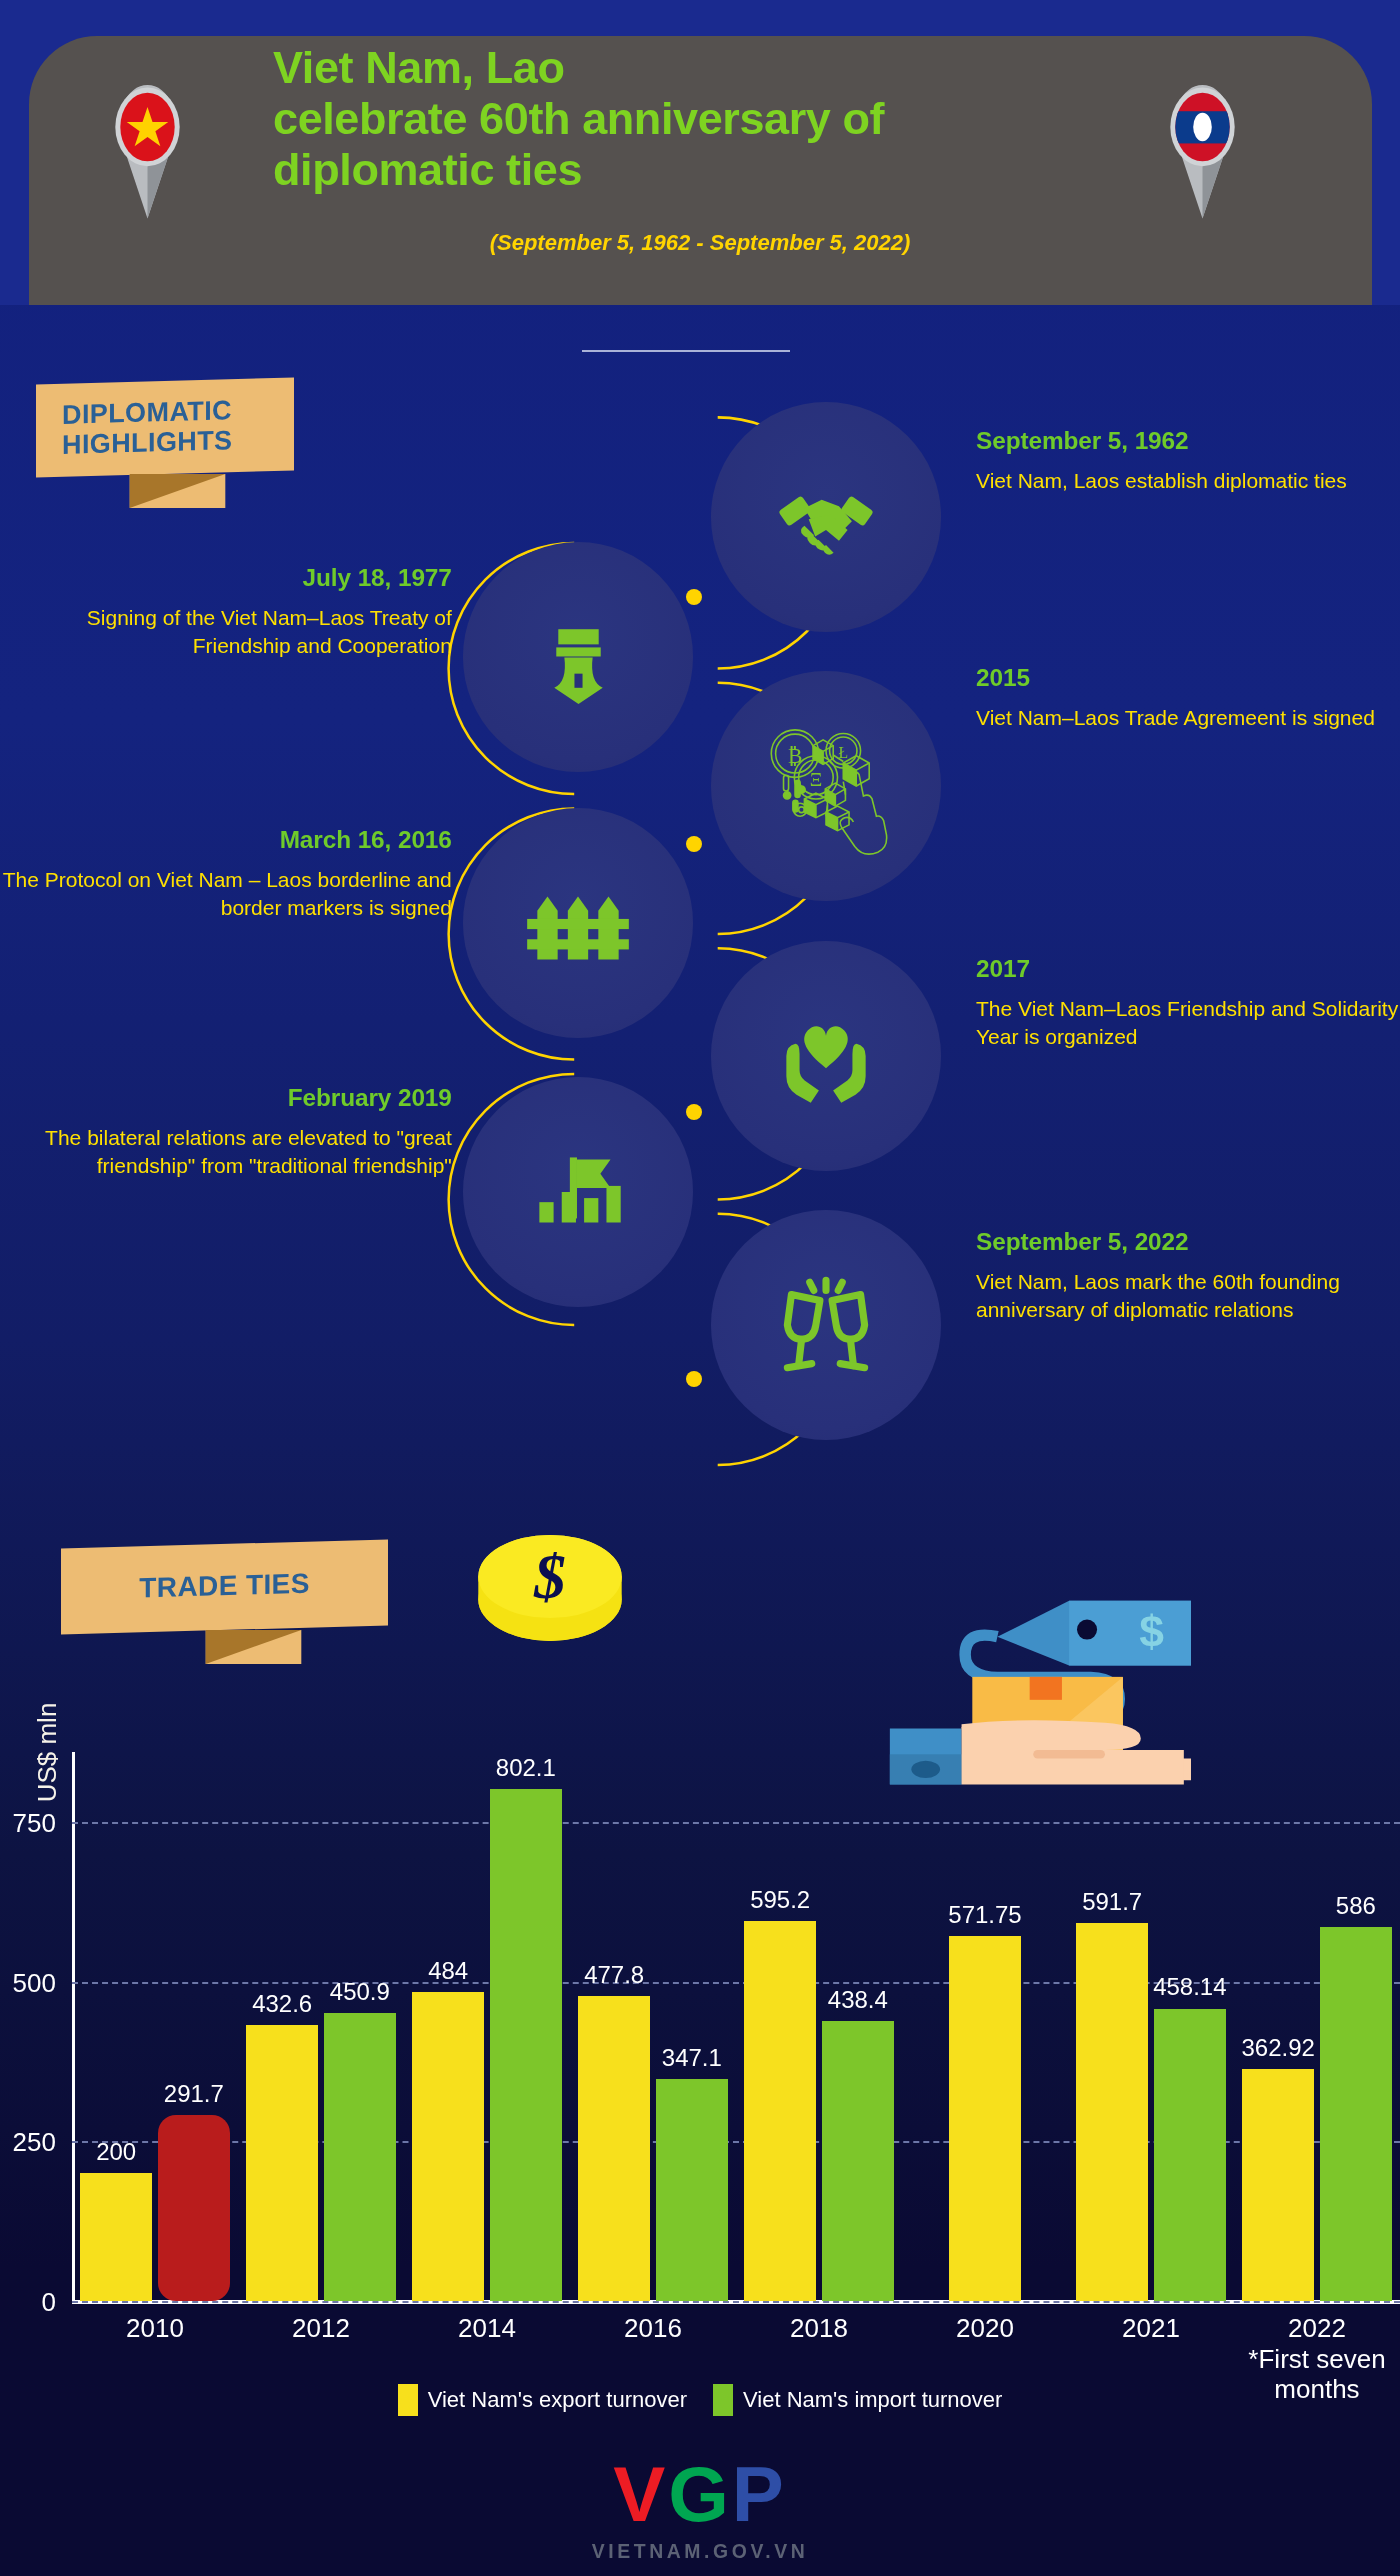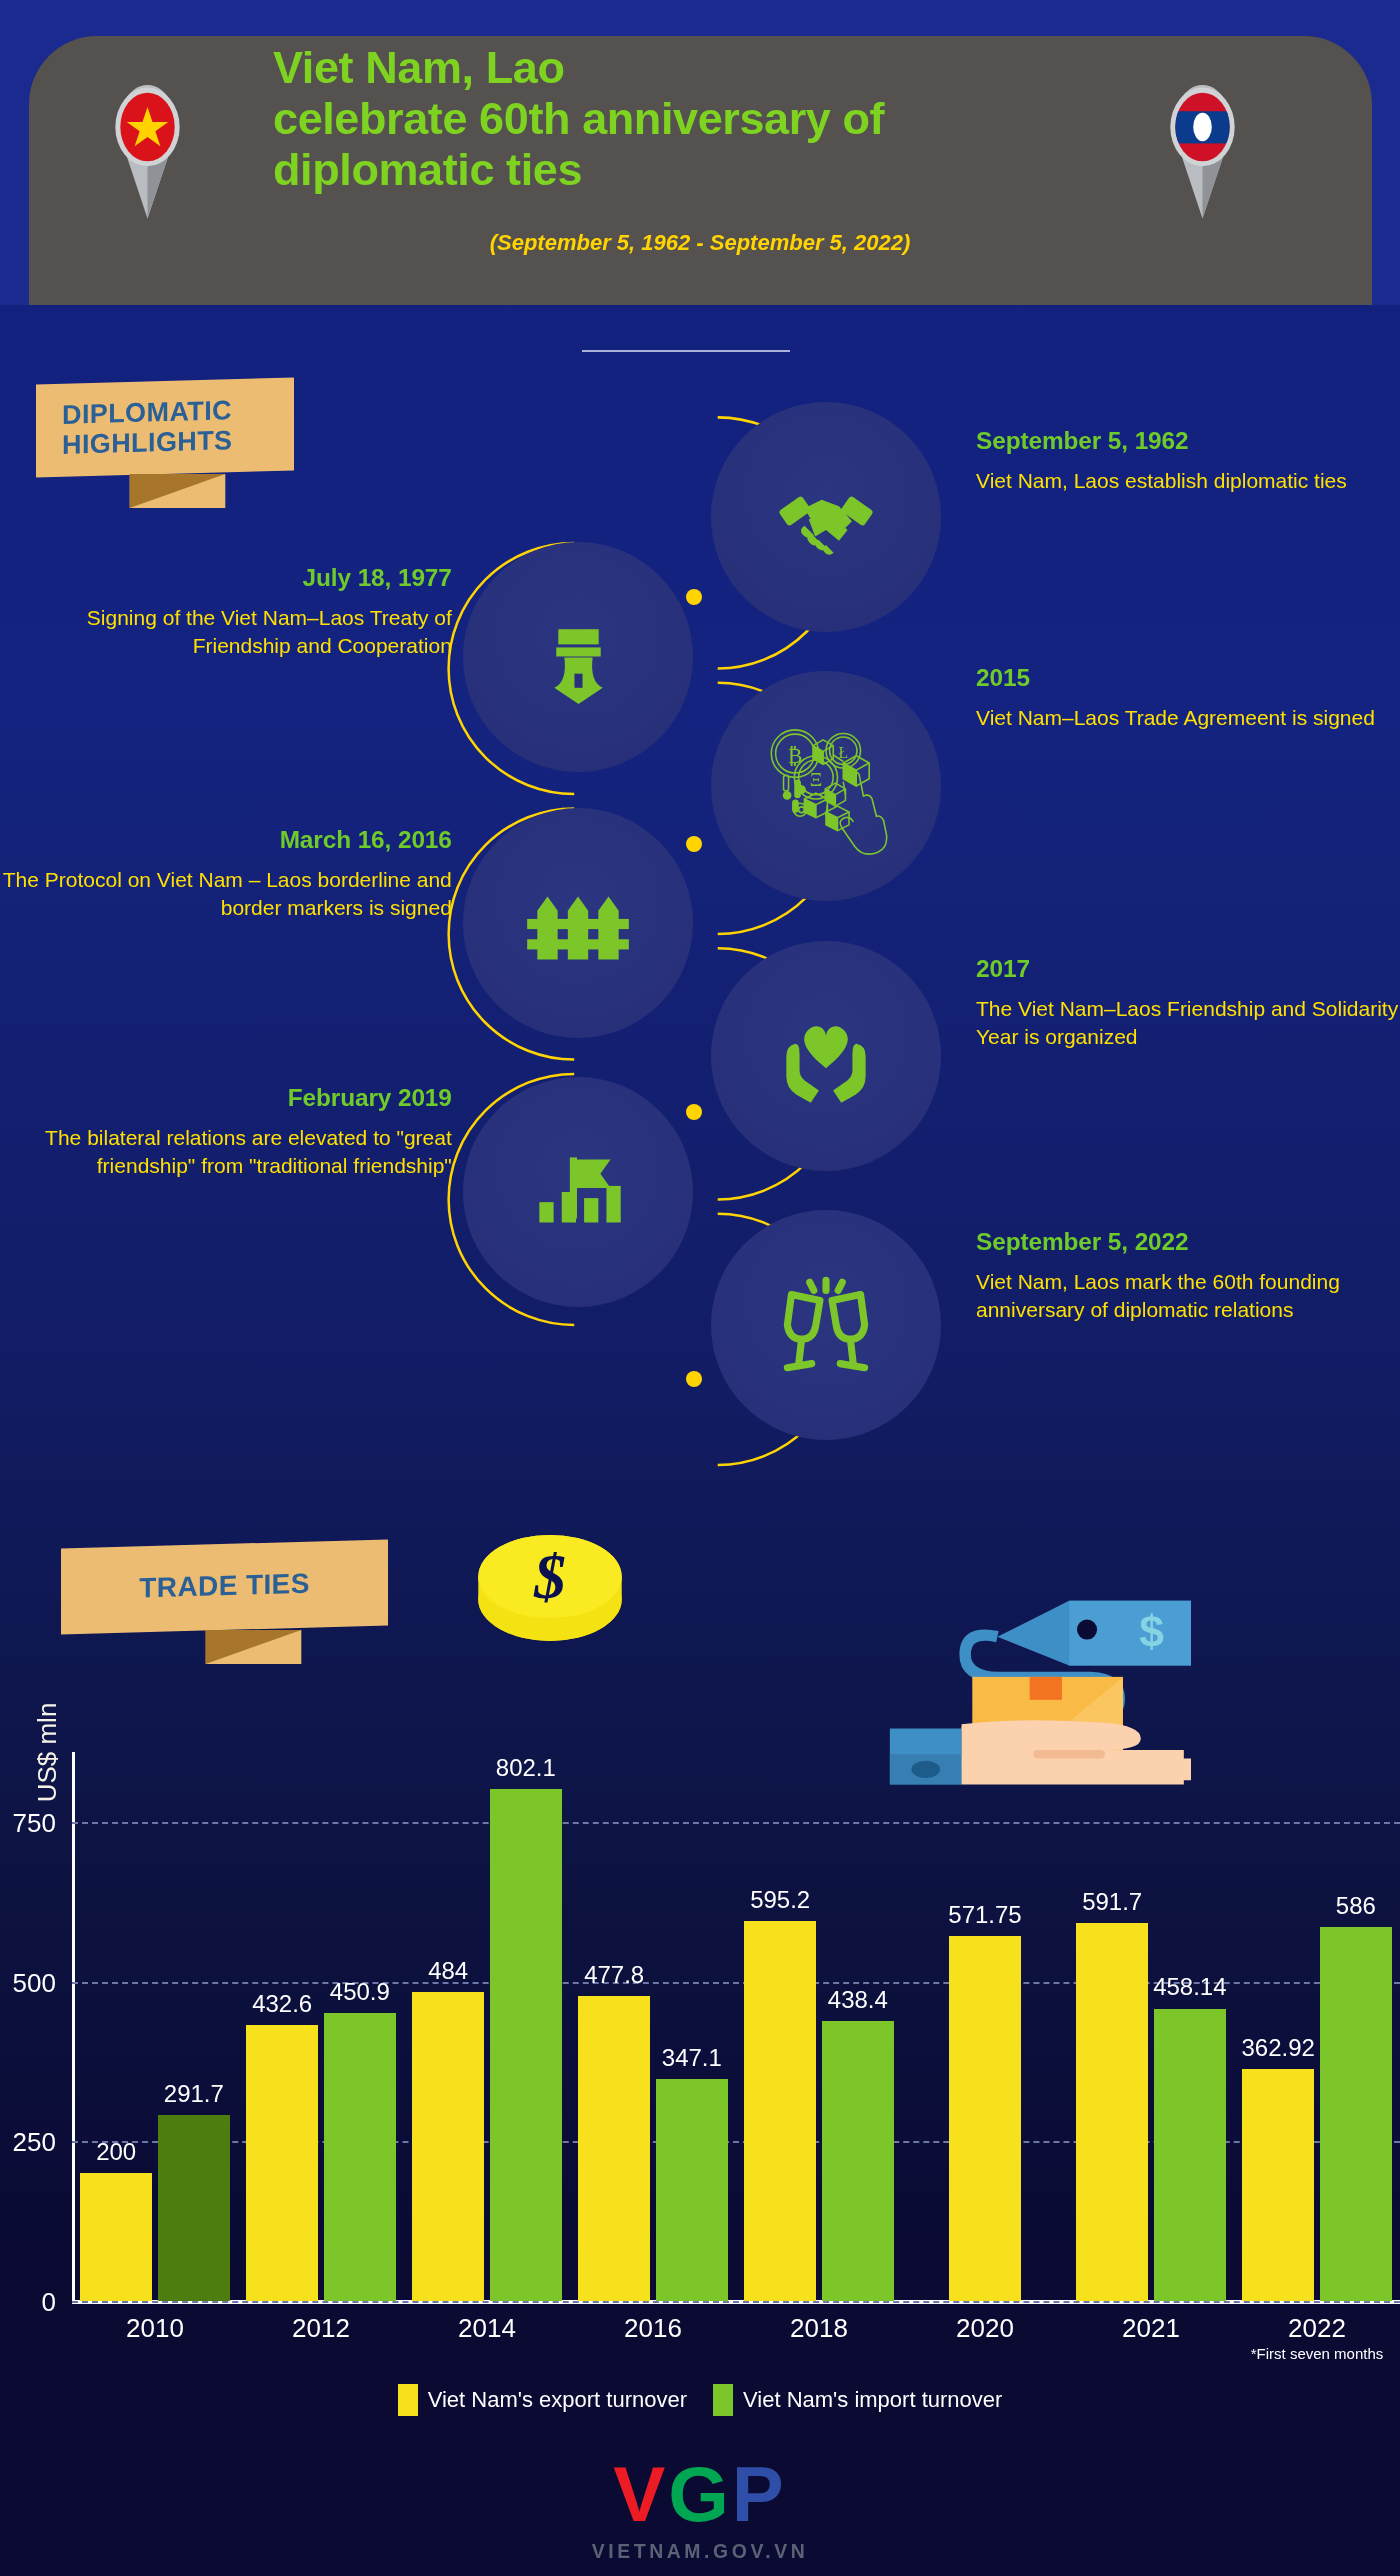--- a/index.html
+++ b/index.html
@@ -126,21 +126,21 @@
     position: absolute; left: 50%; transform: translateX(-50%);
     bottom: 100%; margin-bottom: 7.2px;
     color: #ffffff; font-size: 24px; white-space: nowrap;
   }
 
   .xlabels {
     position: absolute; left: 72px; top: 2313px; width: 1328px;
     display: flex;
   }
   .xlab { flex: 1 1 0; text-align: center; color: #ffffff; font-size: 26px; }
-  .xnote { display: block; font-size: 15px; line-height: 1.15; margin-top: 1.4px; }
+  .xnote { display: block; font-size: 26px; line-height: 1.15; margin-top: 1.4px; }
 
   .legend {
     position: absolute; left: 0; top: 2384px; width: 1400px;
     display: flex; justify-content: center; align-items: center; gap: 26px;
   }
   .lg { display: flex; align-items: center; gap: 10px; }
   .lg-sw { width: 20px; height: 32px; }
   .lg-sw.exp { background: #f7e01c; }
   .lg-sw.imp { background: #7dc62a; }
   .lg-txt { color: #ffffff; font-size: 22px; }
@@ -435,21 +435,21 @@
   </div>
   <div class="gridline" style="top:12.79%;">
     <span class="ytick">750</span>
   </div>
 
   <div class="bars" id="bars-container">
       <div class="group">
         <div class="bar exp" style="height: 23.2558%; background: rgb(247, 224, 28);">
           <span class="val">200</span>
         </div>
-        <div class="bar imp" style="height: 33.9186%; background: #4d7c0f;">
+        <div class="bar imp" style="height: 33.9186%; background: #b91c1c; border-radius: 18px;">
           <span class="val">291.7</span>
         </div>
       </div>
       <div class="group">
         <div class="bar exp" style="height: 50.3023%; background: rgb(247, 224, 28);">
           <span class="val">432.6</span>
         </div>
         <div class="bar imp" style="height: 52.4302%; background: rgb(125, 198, 42);">
           <span class="val">450.9</span>
         </div>

